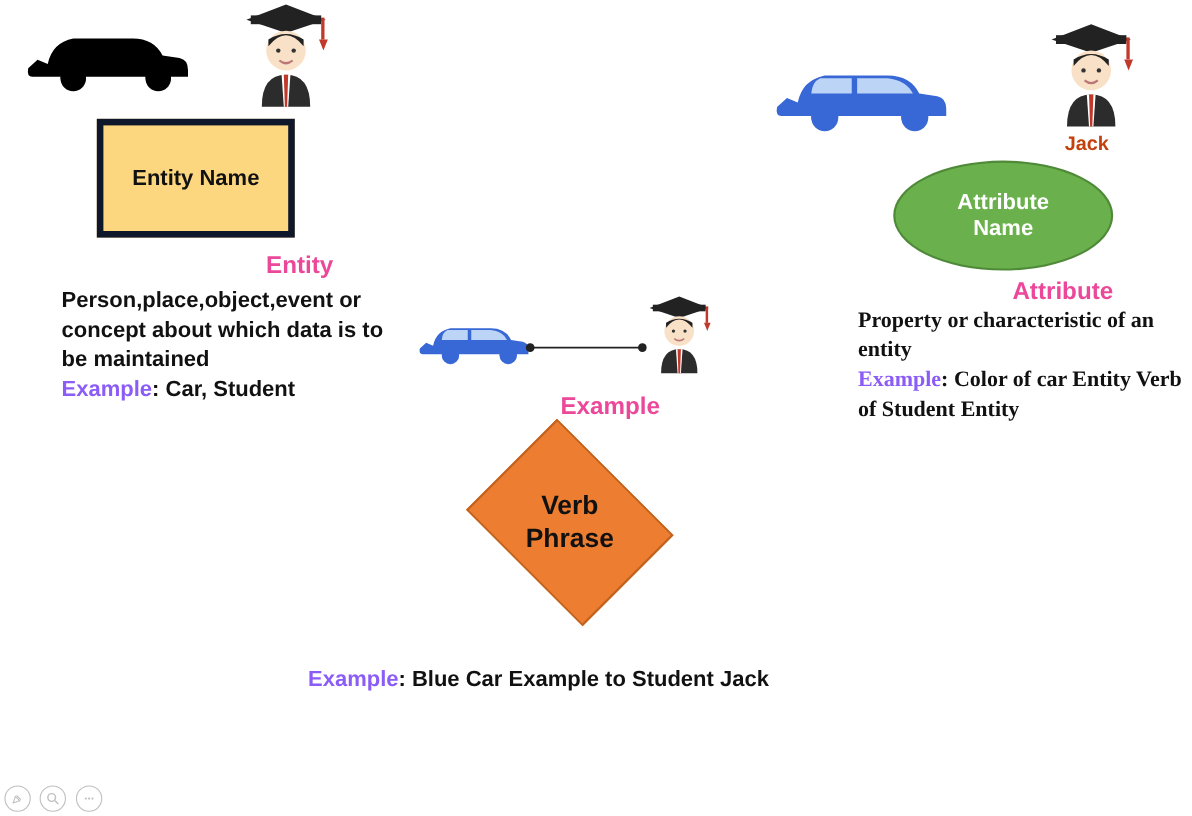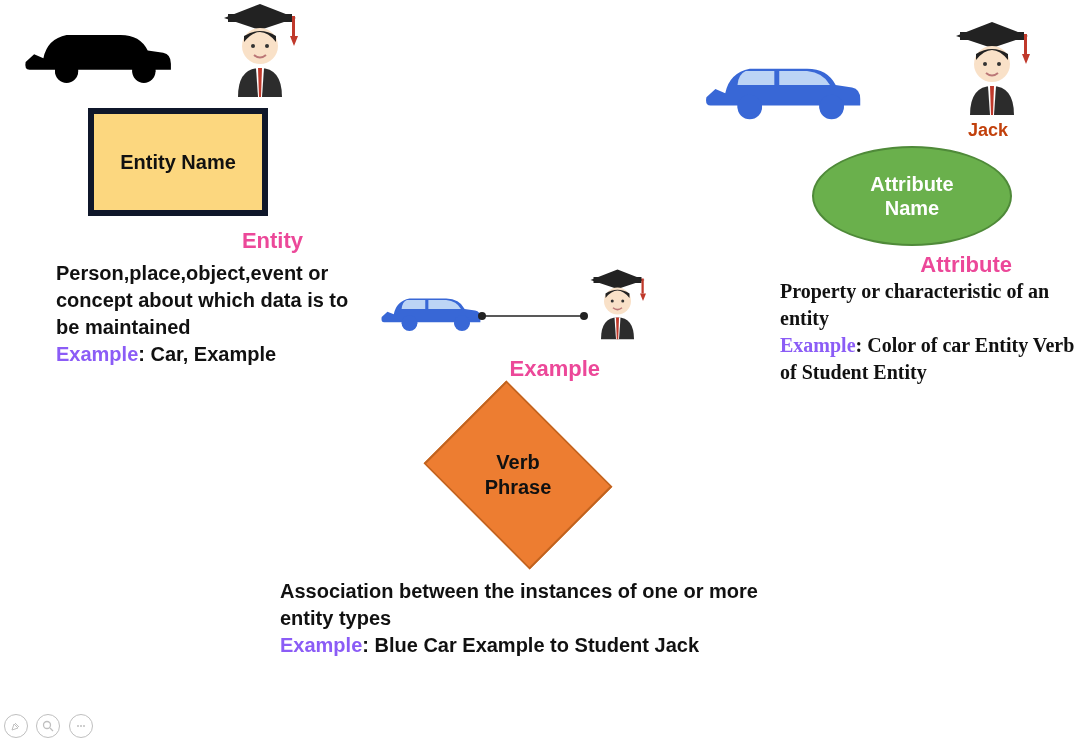--- a/index.html
+++ b/index.html
@@ -67,21 +67,21 @@
     left: 40px; top: 0;
     background: #ed7d31;
     border: 2px solid #c0631f;
     transform: rotate(45deg) scaleX(1.0) scaleY(0.78);
     transform-origin: center;
   }
   .diamond-label {
     position: absolute;
     left: 0; top: 0; width: 230px; height: 150px;
     display: flex; align-items: center; justify-content: center;
-    font-weight: bold; font-size: 20px; color: #111;
+    font-weight: bold; font-size: 24px; color: #111;
     text-align: center; line-height: 1.25;
   }
   .name-green {
     color: #c2410c;
     font-weight: bold;
     font-size: 18px;
   }
   .toolbar-icon {
     width: 24px; height: 24px;
     border: 1.4px solid #bfbfbf;
@@ -120,21 +120,21 @@
 </div>
 
 <div class="abs entity-box" style="left:88px; top:108px;">
   <span>Entity Name</span>
 </div>
 
 <div class="abs heading-orange" style="left:88px; top:228px; width:215px;">Entity</div>
 
 <div class="abs desc" style="left:56px; top:260px; width:310px;">
   <span>Person,place,object,event or concept about which data is to be maintained</span><br>
-  <span class="example-label">Example</span><span>: Car, Example</span>
+  <span class="example-label">Example</span><span>: Car, Student</span>
 </div>
 
 <div class="abs" style="left:378px; top:278px;">
   <svg width="105" height="62" viewBox="0 0 200 110">
     <path d="M30 65 Q35 40 60 35 L130 35 Q155 35 165 55 L185 58 Q195 60 195 72 L195 80 L175 80 A15 15 0 1 1 145 80 L75 80 A15 15 0 1 1 45 80 L12 80 Q5 80 7 70 L18 60 Z" fill="#3867d6"></path>
     <path d="M55 38 L90 38 L90 55 L45 55 Q46 42 55 38 Z" fill="#bcd4f5"></path>
     <path d="M96 38 L130 38 Q150 40 158 55 L96 55 Z" fill="#bcd4f5"></path>
     <circle cx="60" cy="82" r="15" fill="#3867d6"></circle>
     <circle cx="160" cy="82" r="15" fill="#3867d6"></circle>
   </svg>
@@ -167,21 +167,21 @@
 
 <div class="abs diamond-wrap" style="left:403px; top:400px;">
   <div class="diamond"></div>
   <div class="diamond-label">
       <span style="white-space:pre-line;">Verb
 Phrase</span>
     </div>
 </div>
 
 <div class="abs desc" style="left:280px; top:578px; width:490px;">
-  <span>Association between the instances of one or more entity types</span><br>
+  <br>
   <span class="example-label">Example</span><span>: Blue Car Example to Student Jack</span>
 </div>
 
 <div class="abs" style="left:700px; top:40px;">
   <svg width="165" height="90" viewBox="0 0 200 110">
     <path d="M30 65 Q35 40 60 35 L130 35 Q155 35 165 55 L185 58 Q195 60 195 72 L195 80 L175 80 A15 15 0 1 1 145 80 L75 80 A15 15 0 1 1 45 80 L12 80 Q5 80 7 70 L18 60 Z" fill="#3867d6"></path>
     <path d="M55 38 L90 38 L90 55 L45 55 Q46 42 55 38 Z" fill="#bcd4f5"></path>
     <path d="M96 38 L130 38 Q150 40 158 55 L96 55 Z" fill="#bcd4f5"></path>
     <circle cx="60" cy="82" r="15" fill="#3867d6"></circle>
     <circle cx="160" cy="82" r="15" fill="#3867d6"></circle>

